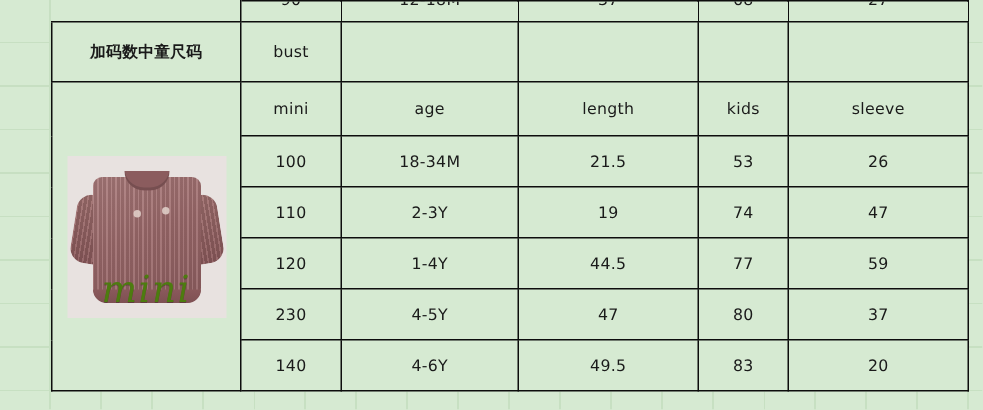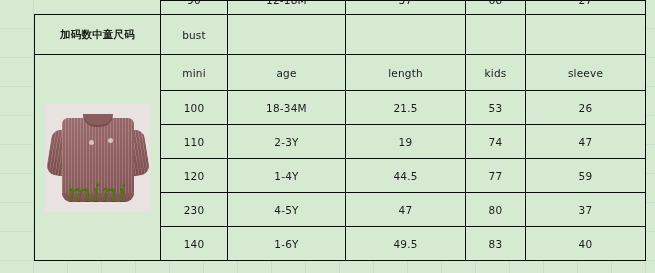--- a/index.html
+++ b/index.html
@@ -261,21 +261,21 @@
       </tr>
       <tr class="r-data">
         <td>230</td>
         <td>4-5Y</td>
         <td>47</td>
         <td>80</td>
         <td>37</td>
       </tr>
       <tr class="r-data">
         <td>140</td>
-        <td>1-6Y</td>
+        <td>4-6Y</td>
         <td>49.5</td>
         <td>83</td>
-        <td>40</td>
+        <td>20</td>
       </tr>
 
     </tbody>
   </table>
 </div>
 
 </body></html>

